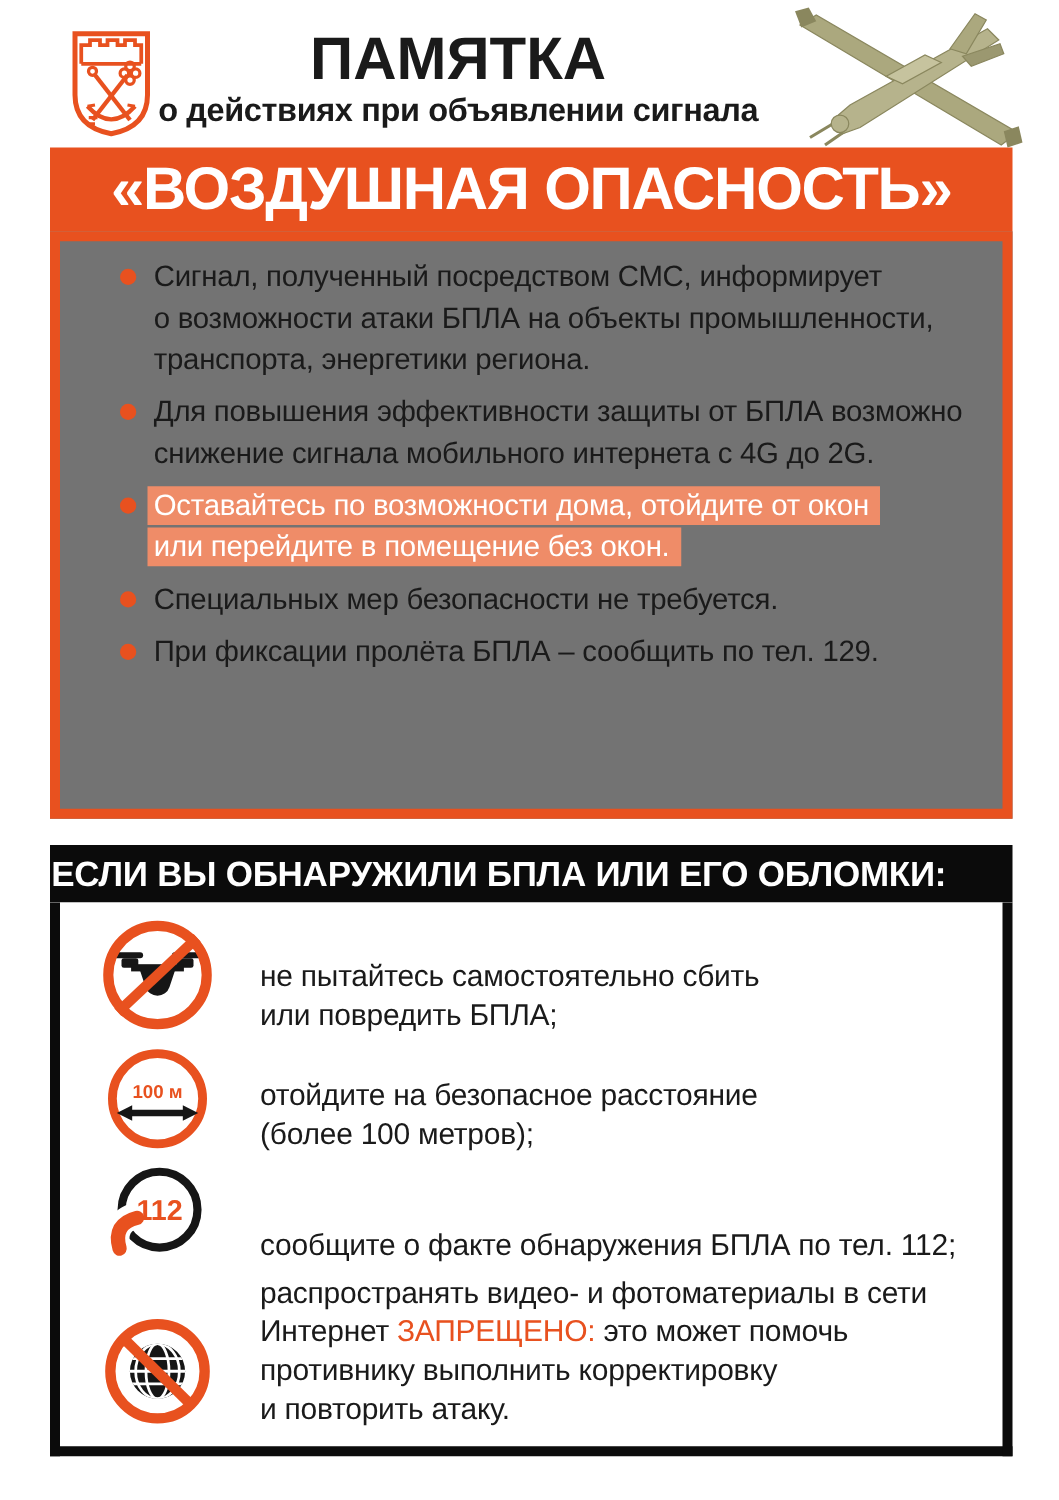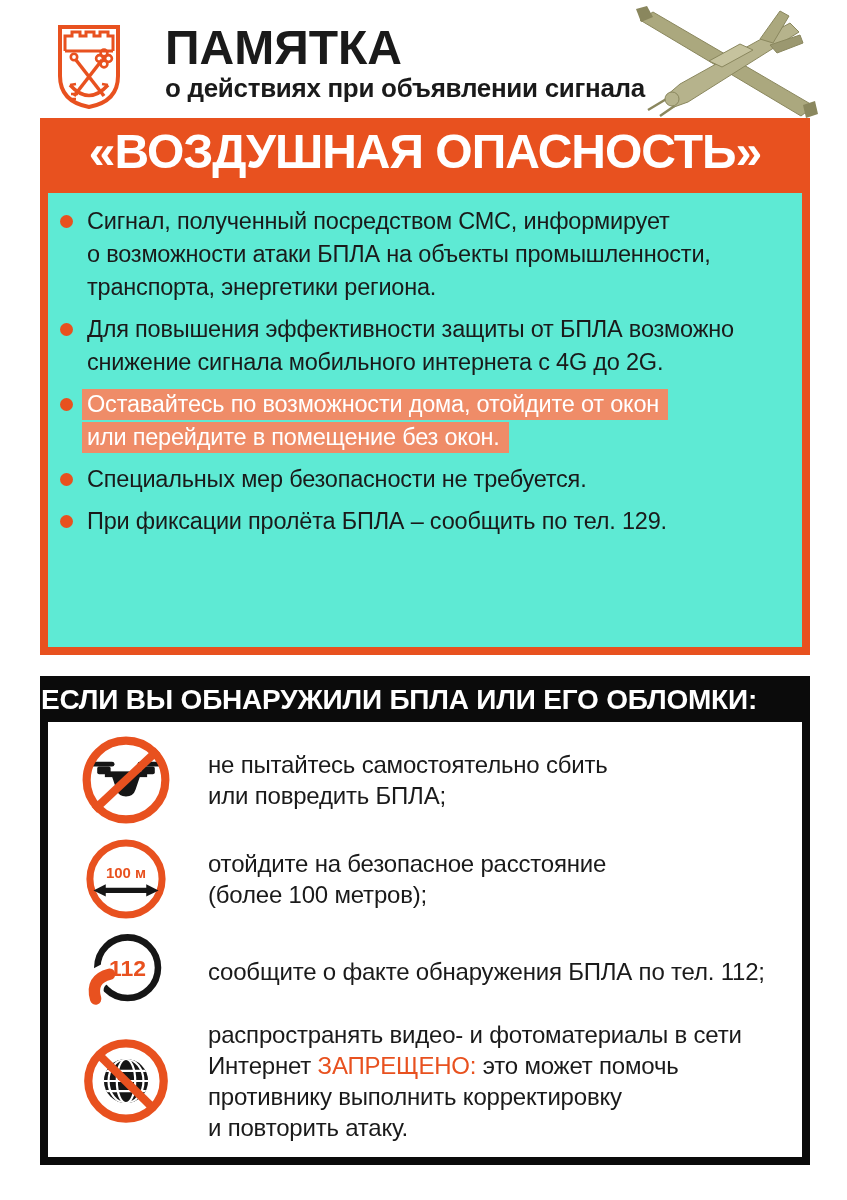--- a/index.html
+++ b/index.html
@@ -3,51 +3,51 @@
 <meta charset="utf-8">
 <style>
   html,body{margin:0;padding:0;background:#ffffff;}
   body{width:847px;height:1200px;overflow:hidden;
        font-family:"Liberation Sans","DejaVu Sans",sans-serif;color:#1a1a1a;}
   .page{position:relative;width:847px;height:1200px;background:#fff;}
 
   
   .top{height:118px;box-sizing:border-box;padding:20px 28px 0 57px;display:flex;align-items:flex-start;}
   .emblem{width:64px;height:86px;margin-top:4px;flex-shrink:0;}
-  .titles{flex:1;padding-top:4px;min-width:0;padding-left:44px;}
+  .titles{flex:1;text-align:center;padding-top:4px;min-width:0;}
   .titles h1{margin:0;font-size:48px;line-height:1.02;font-weight:bold;letter-spacing:0;}
   .subtitle{margin-top:0;font-size:26px;font-weight:bold;letter-spacing:-0.3px;white-space:nowrap;}
   .drone{width:207px;height:122px;margin-top:-16px;flex-shrink:0;}
 
   
   .banner{margin-left:40px;width:770px;height:67px;box-sizing:border-box;background:#e8511f;
           color:#ffffff;font-weight:bold;font-size:48px;letter-spacing:-1px;
           text-align:center;line-height:68px;white-space:nowrap;}
 
   
   .alert-box{margin-left:40px;width:770px;height:470px;box-sizing:border-box;
-             border:8px solid #e8511f;padding:12px 10px 0 12px;overflow:hidden;background:#5eead4;}
+             border:8px solid #e8511f;padding:12px 10px 0 48px;overflow:hidden;background:#737373;}
   .alert-box ul{margin:0;padding:0;list-style:none;}
   .alert-box li{position:relative;padding-left:27px;margin-bottom:9px;
                 font-size:23.5px;line-height:33px;letter-spacing:-0.2px;white-space:pre-line;}
   .alert-box li::before{content:"";position:absolute;left:0;top:10px;width:13px;height:13px;
                         border-radius:50%;background:#e8511f;}
   .hl-text{background:#ef8c68;color:#fff;padding:2px 9px 3px 5px;margin-left:-5px;
            -webkit-box-decoration-break:clone;box-decoration-break:clone;}
 
   
   .found{margin-top:21px;}
   .found-heading{margin-left:40px;width:770px;height:46px;box-sizing:border-box;background:#0b0b0b;
                  color:#fff;font-weight:bold;font-size:28px;line-height:47px;padding-left:1px;
                  letter-spacing:-0.2px;white-space:nowrap;}
   .found-box{margin-left:40px;width:770px;height:443px;box-sizing:border-box;background:#fff;
              border:8px solid #0b0b0b;border-top:0;
              display:flex;flex-direction:column;justify-content:space-between;
              padding:10px 12px 14px 22px;}
-  .row{display:flex;align-items:center;gap:26px;}
+  .row{display:flex;align-items:flex-end;gap:26px;}
   .icon-cell{width:112px;display:flex;justify-content:center;flex-shrink:0;}
   .row p{margin:0;font-size:24px;line-height:31px;letter-spacing:-0.2px;white-space:pre-line;}
   .accent{color:#e8511f;}
 </style>
 </head>
 <body>
 
 <div class="page">
 
   <header class="top">

